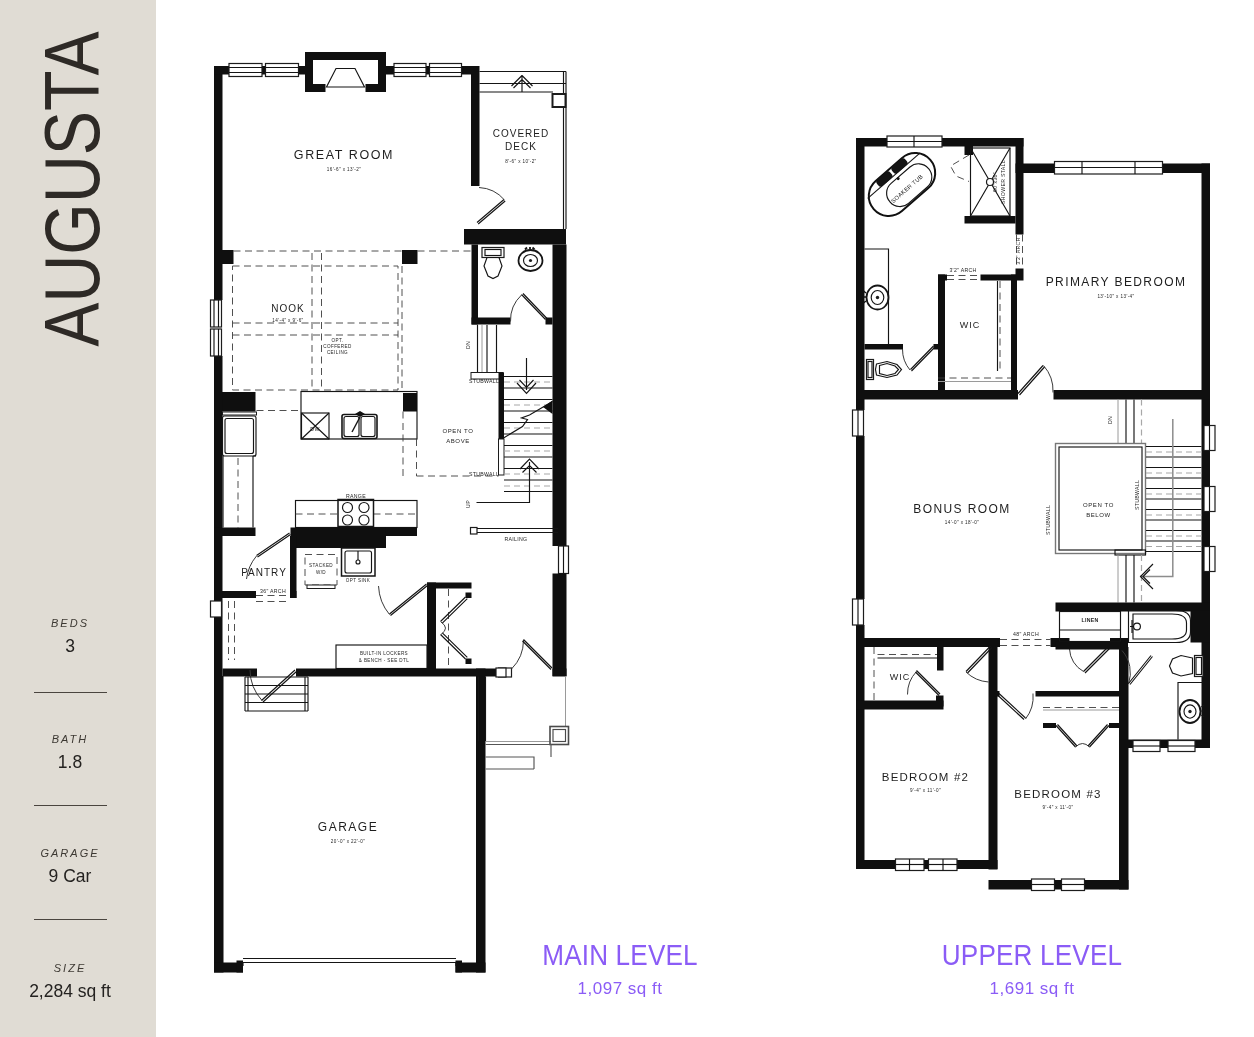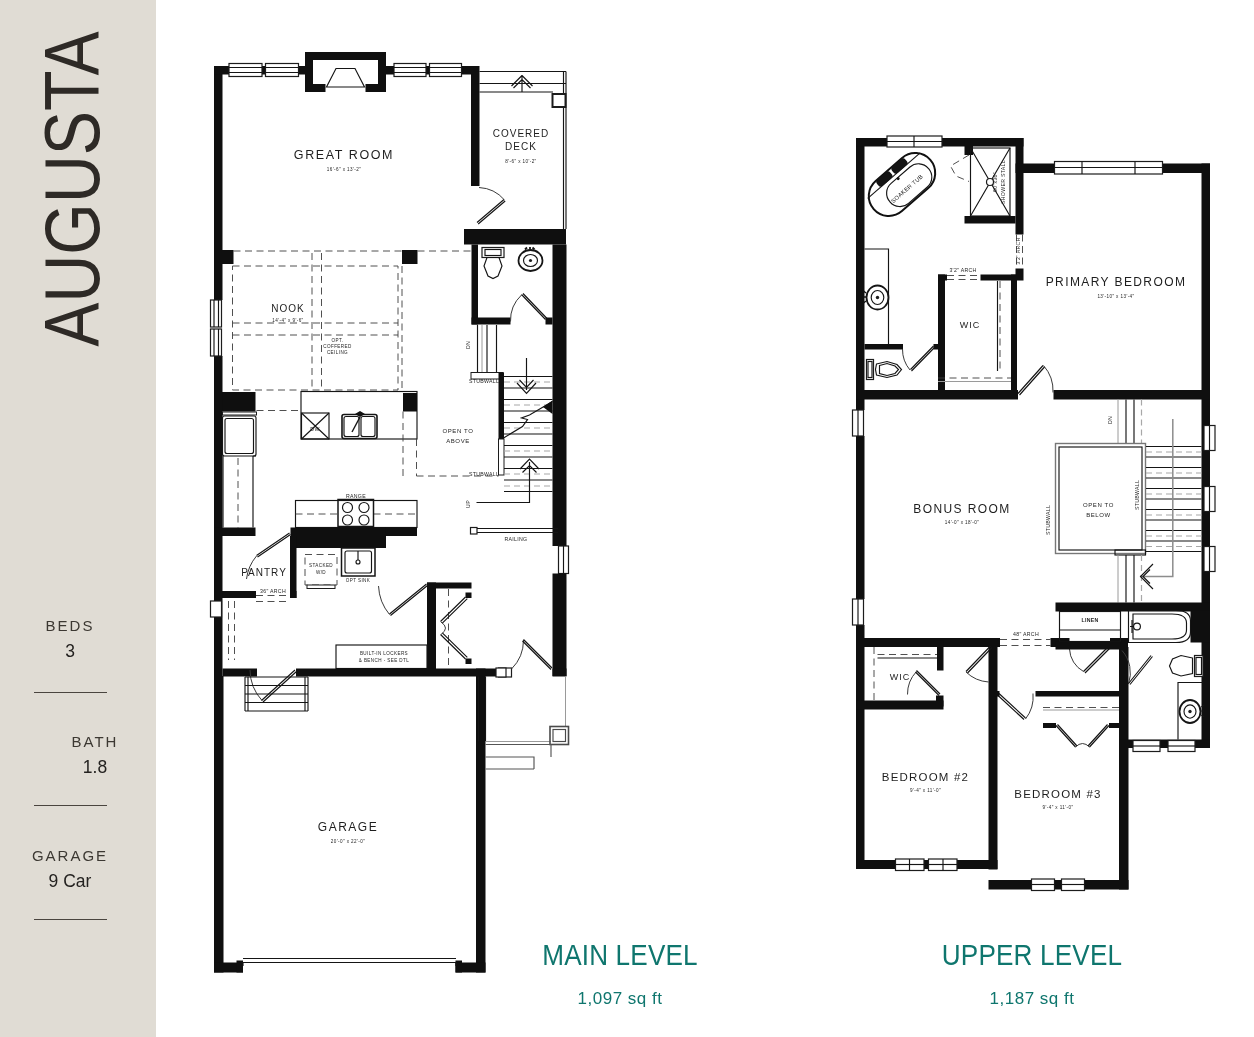--- a/index.html
+++ b/index.html
@@ -1,25 +1,25 @@
 <!DOCTYPE html>
 <html><head>
 <meta charset="utf-8">
 <style>
 html,body{margin:0;padding:0;background:#fff;}
 .page{position:relative;width:1254px;height:1037px;background:#ffffff;overflow:hidden;font-family:"Liberation Sans",sans-serif;}
 .sidebar{position:absolute;left:0;top:0;width:156px;height:1037px;background:#e0dcd4;}
 .brand{position:absolute;left:72px;top:189px;transform:translate(-50%,-50%) rotate(-90deg) scaleX(0.85);font-size:78px;letter-spacing:0px;color:#2e2a26;white-space:nowrap;}
 .stat{position:absolute;width:140px;text-align:center;color:#34302b;}
-.stat .k{font-size:15px;letter-spacing:2px;color:#3c3832;}
+.stat .k{font-size:11px;letter-spacing:2px;color:#3c3832;font-style:italic;}
 .stat .v{font-size:17.5px;margin-top:7px;color:#242220;}
 .rule{position:absolute;left:34px;width:73px;border-top:1.6px solid #4a453f;}
-.title{position:absolute;text-align:center;color:#0f766e;}
+.title{position:absolute;text-align:center;color:#8b5cf6;}
 .t1{font-size:30px;letter-spacing:0.2px;transform:scaleX(0.87);}
-.t2{font-size:17px;margin-top:17px;letter-spacing:0.5px;}
+.t2{font-size:17px;margin-top:7px;letter-spacing:0.5px;}
 svg text{font-family:"Liberation Sans",sans-serif;fill:#1e1e1e;}
 .w{fill:#0f0f0f;}
 .tl{fill:none;stroke:#151515;stroke-width:1.15;}
 .tw{fill:#ffffff;stroke:#1c1c1c;stroke-width:1.2;}
 .dsh{fill:none;stroke:#3c3c3c;stroke-width:0.9;stroke-dasharray:7 4.5;}
 .gry{fill:none;stroke:#9a9a9a;stroke-width:1;}
 .arc{fill:none;stroke:#3a3a3a;stroke-width:1;}
 .gdsh{fill:none;stroke:#a8a8a8;stroke-width:1.2;stroke-dasharray:6 4;}
 .rl{font-size:10px;letter-spacing:1px;}
 .rs{font-size:4.6px;letter-spacing:0.4px;}
@@ -33,43 +33,47 @@
 
 <div class="brand">AUGUSTA</div>
 
 <div class="stat" style="top:617px;">
       <div class="k">BEDS</div>
       <div class="v">3</div>
     </div>
 
 <div class="rule" style="top:692px;"></div>
 
-<div class="stat" style="top:733px;padding-left:25px;">
+<div class="stat" style="top:733px;">
       <div class="k">BATH</div>
       <div class="v">1.8</div>
     </div>
 
 <div class="rule" style="top:805px;"></div>
 
 <div class="stat" style="top:847px;">
       <div class="k">GARAGE</div>
       <div class="v">9 Car</div>
     </div>
 
 <div class="rule" style="top:919px;"></div>
 
+<div class="stat" style="top:962px;">
+      <div class="k">SIZE</div>
+      <div class="v">2,284 sq ft</div>
+    </div>
 
 <div class="title" style="left:495px;top:938px;width:250px;">
       <div class="t1">MAIN LEVEL</div>
       <div class="t2">1,097 sq ft</div>
     </div>
 
 <div class="title" style="left:907px;top:938px;width:250px;text-align:center;">
       <div class="t1">UPPER LEVEL</div>
-      <div class="t2">1,187 sq ft</div>
+      <div class="t2">1,691 sq ft</div>
     </div>
 <svg width="1254" height="1037" viewBox="0 0 1254 1037" style="position:absolute;left:0;top:0;">
 <g id="main-level">
 
 <rect class="w" x="214" y="66" width="8.5" height="234"></rect>
 <rect class="w" x="214" y="356" width="8.5" height="36"></rect>
 
 <rect class="w" x="214" y="66" width="91" height="8.5"></rect>
 <rect class="w" x="386" y="66" width="93" height="8.5"></rect>
 

